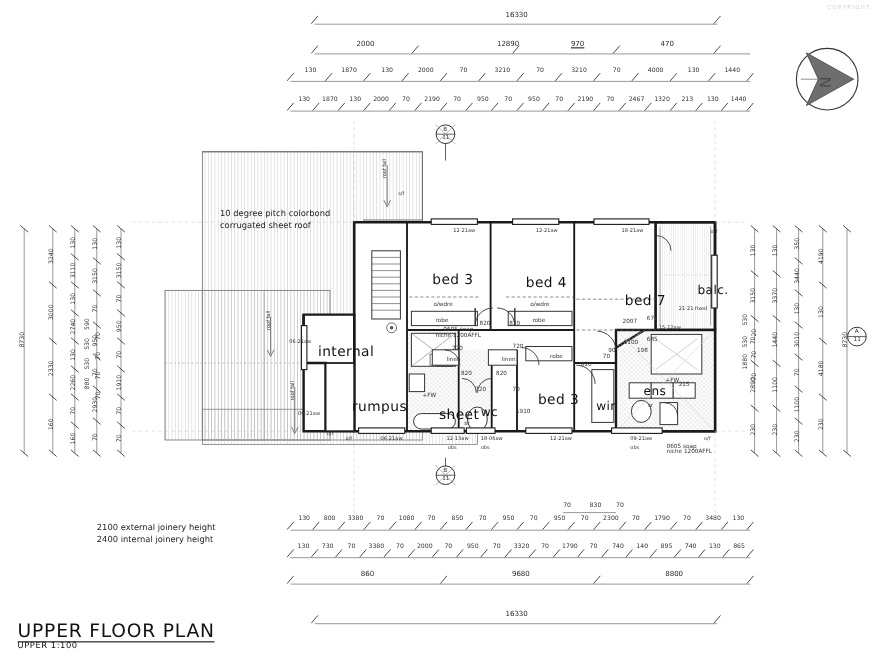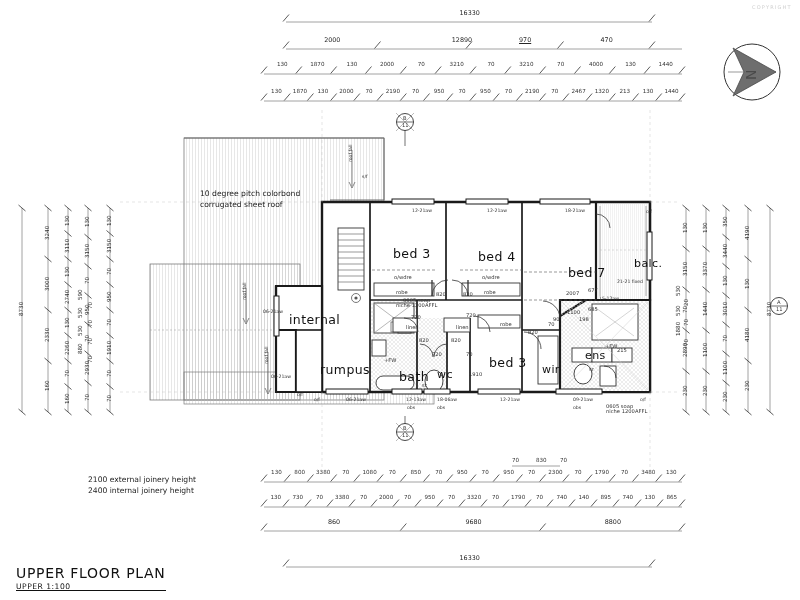--- a/index.html
+++ b/index.html
@@ -7,22 +7,22 @@
        font-family:"DejaVu Sans","Liberation Sans",sans-serif;color:#2b2b2b;}
   #plan{position:absolute;left:0;top:0;width:800px;height:600px;}
   .t{position:absolute;white-space:nowrap;line-height:1;}
   .room{font-size:12.5px;color:#111;letter-spacing:.4px;}
   .room.sm{font-size:11px;}
   .tiny{font-size:4.6px;color:#333;}
   .tiny5{font-size:5.2px;color:#333;}
   .dim{font-size:5.6px;color:#333;}
   .dim7{font-size:6.4px;color:#262626;}
   .note{font-size:7.6px;color:#1d1d1d;line-height:1.45;}
-  .title{font-size:14px;letter-spacing:.7px;color:#111;
-         border-bottom:1.4px solid #111;padding-bottom:10px;}
+  .title{font-size:17px;letter-spacing:.7px;color:#111;
+         border-bottom:1.4px solid #111;padding-bottom:0;}
   .subtitle{font-size:7.6px;letter-spacing:.5px;color:#111;}
   .wm{font-size:5px;color:#cfcfcf;letter-spacing:1.2px;}
 </style>
 </head>
 <body>
 
 <svg id="plan" viewBox="0 0 800 600">
   <defs>
     <pattern id="hatchRoof" width="3" height="3" patternUnits="userSpaceOnUse">
       <path d="M0,0 L0,3" stroke="#b9b9b9" stroke-width="0.7"></path>
@@ -399,21 +399,21 @@
 </svg>
 
 <div id="roomLabels">
     <div class="t room" style="left: 393px; top: 248px;">bed 3</div>
     <div class="t room" style="left: 478px; top: 251px;">bed 4</div>
     <div class="t room" style="left: 568px; top: 267px;">bed 7</div>
     <div class="t room sm" style="left: 634px; top: 258px;">balc.</div>
     <div class="t room" style="left: 489px; top: 357px;">bed 3</div>
     <div class="t room" style="left: 289px; top: 314px;">internal</div>
     <div class="t room" style="left: 320px; top: 364px;">rumpus</div>
-    <div class="t room" style="left: 399px; top: 371px;">bath</div>
+    <div class="t room" style="left: 399px; top: 371px;">sheet</div>
     <div class="t room sm" style="left: 437px; top: 369px; text-align: right;">wc</div>
     <div class="t room sm" style="left: 542px; top: 364px;">wir</div>
     <div class="t room sm" style="left: 585px; top: 350px;">ens</div>
   </div>
 <div id="fixtureLabels">
     <div class="t tiny5" style="left: 394px; top: 275px;">o/wdre</div>
     <div class="t tiny5" style="left: 396px; top: 290px;">robe</div>
     <div class="t tiny5" style="left: 482px; top: 275px;">o/wdre</div>
     <div class="t tiny5" style="left: 484px; top: 290px;">robe</div>
     <div class="t tiny5" style="left: 500px; top: 322px;">robe</div>

